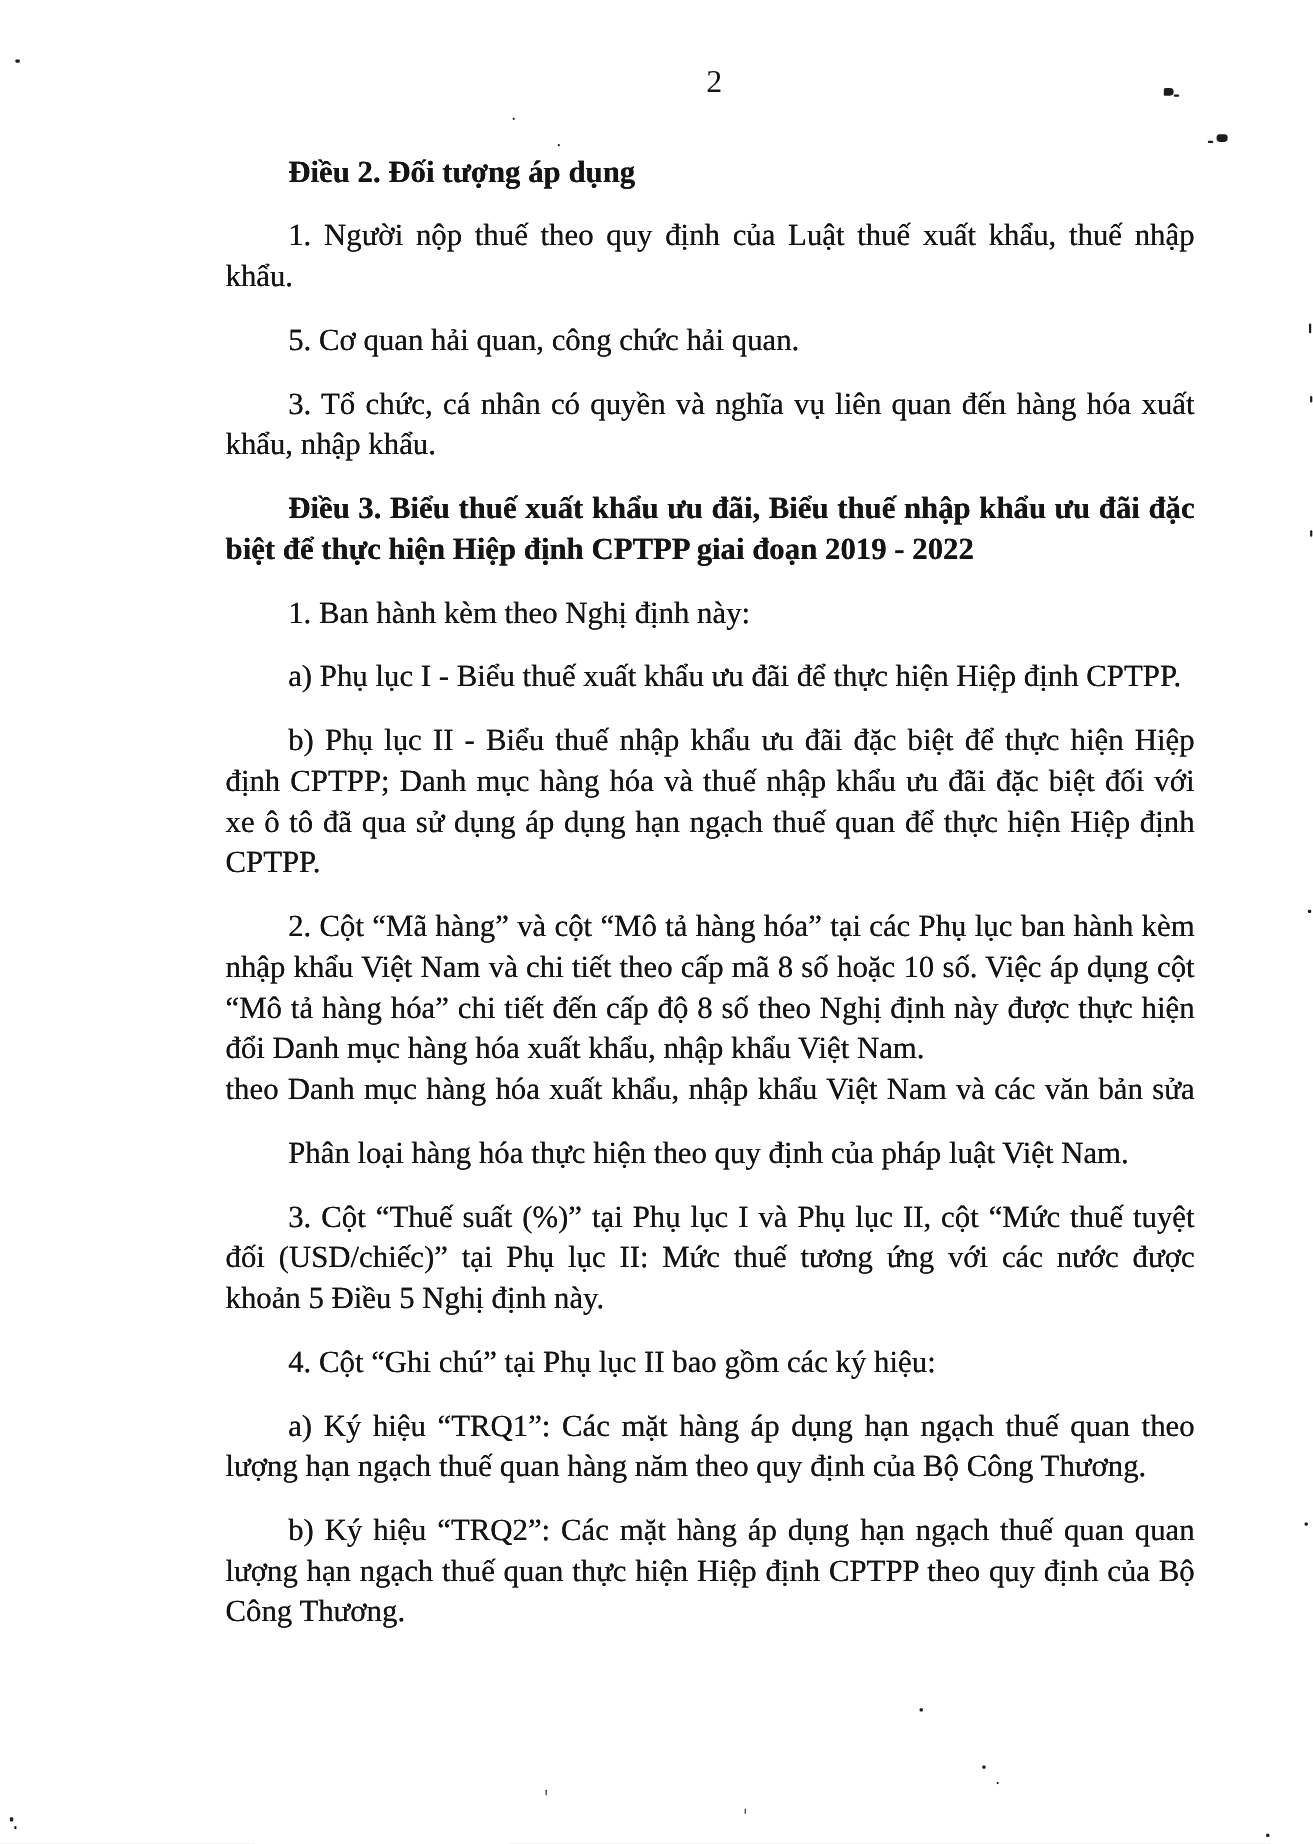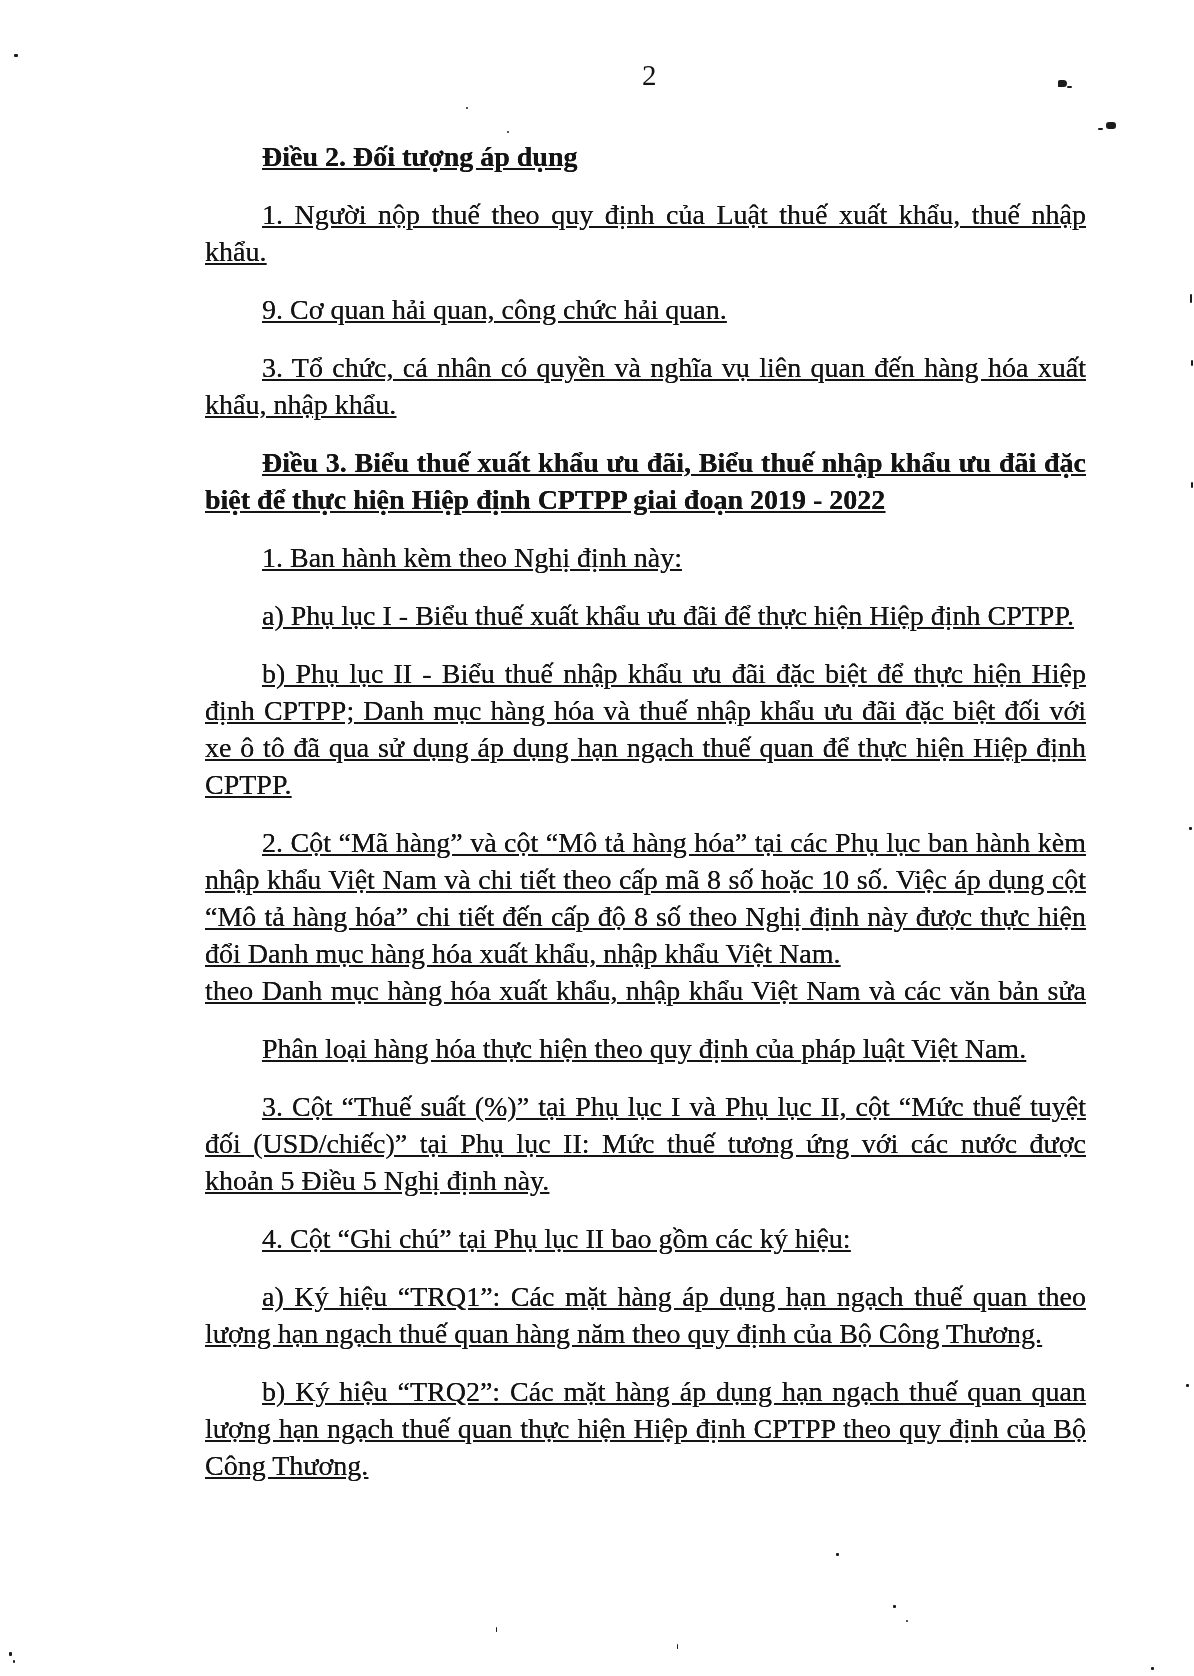--- a/index.html
+++ b/index.html
@@ -28,21 +28,20 @@
     position: absolute;
     left: 205px;
     top: 138px;
     width: 881px;
   }
   .para {
     margin: 0 0 21px 0;
     font-size: 28px;
     line-height: 37px;
     text-shadow: 0 0 0.6px currentColor; 
-    text-decoration: underline;
   }
   .para .ln {
     text-align: justify;
     text-align-last: justify;
   }
   .para .ln:first-child {
     text-indent: 57px;
   }
   .para .ln.last {
     text-align-last: left;
@@ -67,21 +66,21 @@
 
     <div class="para heading">
         <div class="ln last">Điều 2. Đối tượng áp dụng</div>
       </div>
 
     <div class="para">
         <div class="ln last">1. Người nộp thuế theo quy định của Luật thuế xuất khẩu, thuế nhập khẩu.</div>
       </div>
 
     <div class="para">
-        <div class="ln last">9. Cơ quan hải quan, công chức hải quan.</div>
+        <div class="ln last">5. Cơ quan hải quan, công chức hải quan.</div>
       </div>
 
     <div class="para">
         <div class="ln">3. Tổ chức, cá nhân có quyền và nghĩa vụ liên quan đến hàng hóa xuất</div>
         <div class="ln last">khẩu, nhập khẩu.</div>
       </div>
 
     <div class="para heading">
         <div class="ln">Điều 3. Biểu thuế xuất khẩu ưu đãi, Biểu thuế nhập khẩu ưu đãi đặc</div>
         <div class="ln last">biệt để thực hiện Hiệp định CPTPP giai đoạn 2019 - 2022</div>

